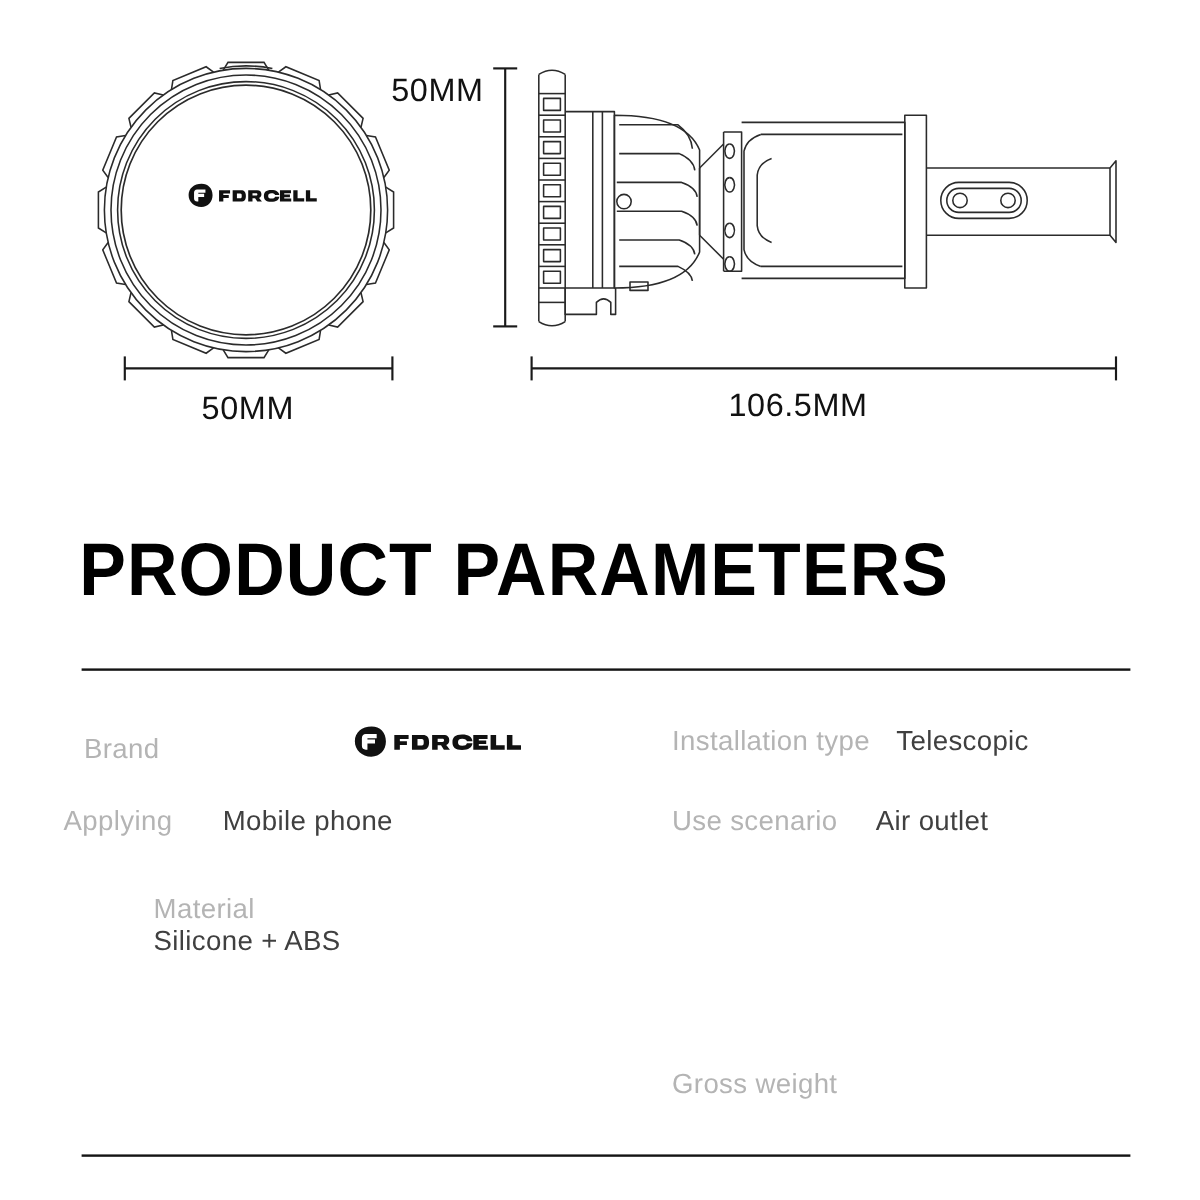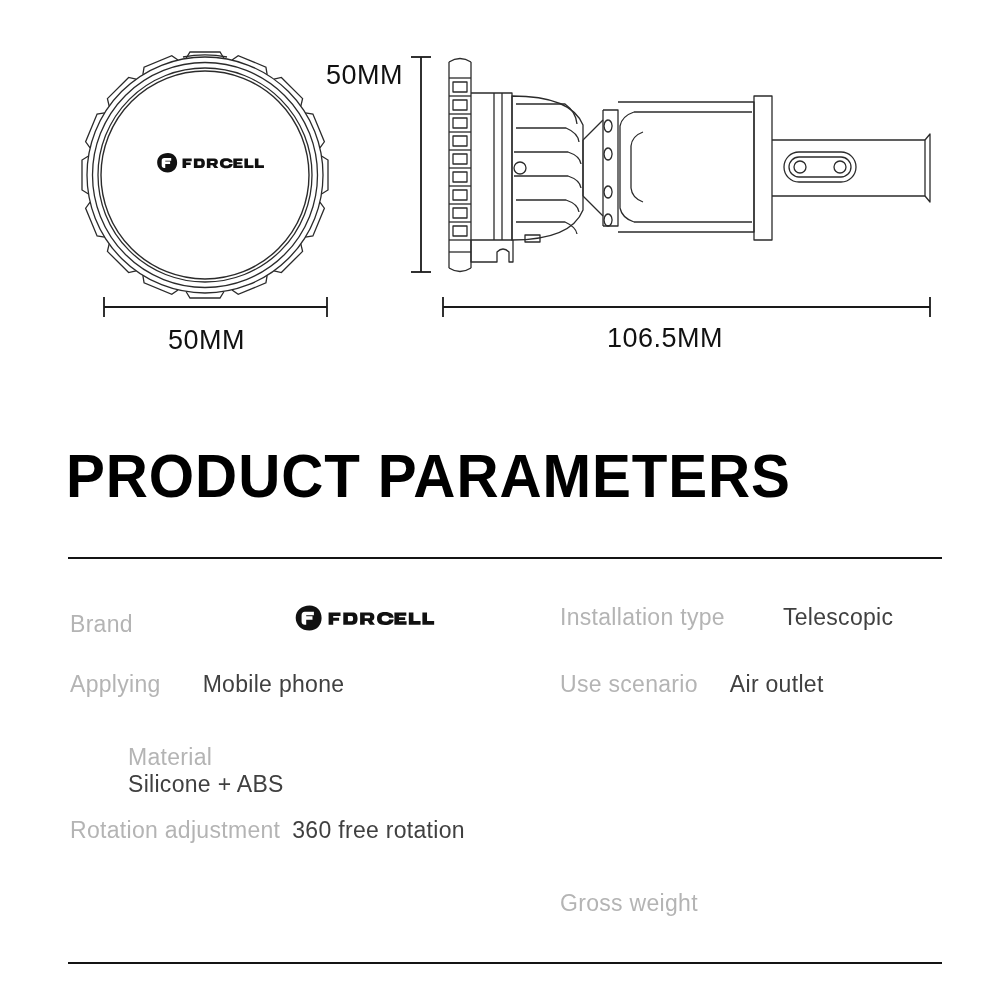--- a/index.html
+++ b/index.html
@@ -81,25 +81,25 @@
   }
   .param-value {
     color: #404040;
     font-size: 23px;
     font-weight: normal;
     letter-spacing: 0.3px;
   }
 
   
   #cell-brand         { left: 70px;  top: 44px; }
-  #cell-applying      { left: 70px;  top: 111px; }
+  #cell-applying      { left: 53px;  top: 111px; }
   #cell-material      { left: 70px;  top: 184px; flex-direction: column; }
   #cell-rotation      { left: 70px;  top: 257px; }
   #cell-packaging     { left: 70px;  top: 330px; }
-  #cell-installation  { left: 560px; top: 44px; gap: 36px; }
+  #cell-installation  { left: 560px; top: 44px; }
   #cell-usescenario   { left: 560px; top: 111px; }
   #cell-grossweight   { left: 560px; top: 330px; }
 
   #cell-brand .param-value        { margin-left: 128px; }
   #cell-applying .param-value     { margin-left: 42px; }
   #cell-material .param-value     { margin-left: 58px; }
   #cell-rotation .param-value     { margin-left: 12px; }
   #cell-packaging .param-value    { margin-left: 20px; }
   #cell-installation .param-value { margin-left: 22px; }
   #cell-usescenario .param-value  { margin-left: 32px; }
@@ -363,24 +363,20 @@
   <div class="param-cell" id="cell-usescenario">
     <span class="param-label">Use scenario</span>
     <span class="param-value">Air outlet</span>
   </div>
 
   <div class="param-cell" id="cell-material">
     <span class="param-label">Material</span>
     <span class="param-value">Silicone + ABS</span>
   </div>
 
-  <div class="param-cell" id="cell-rotation">
-    <span class="param-label">Rotation adjustment</span>
-    <span class="param-value">360 free rotation</span>
-  </div>
 
 
   <div class="param-cell" id="cell-grossweight">
     <span class="param-label">Gross weight</span>
     <span class="param-value"></span>
   </div>
 
 </div>
 
 </body></html>

